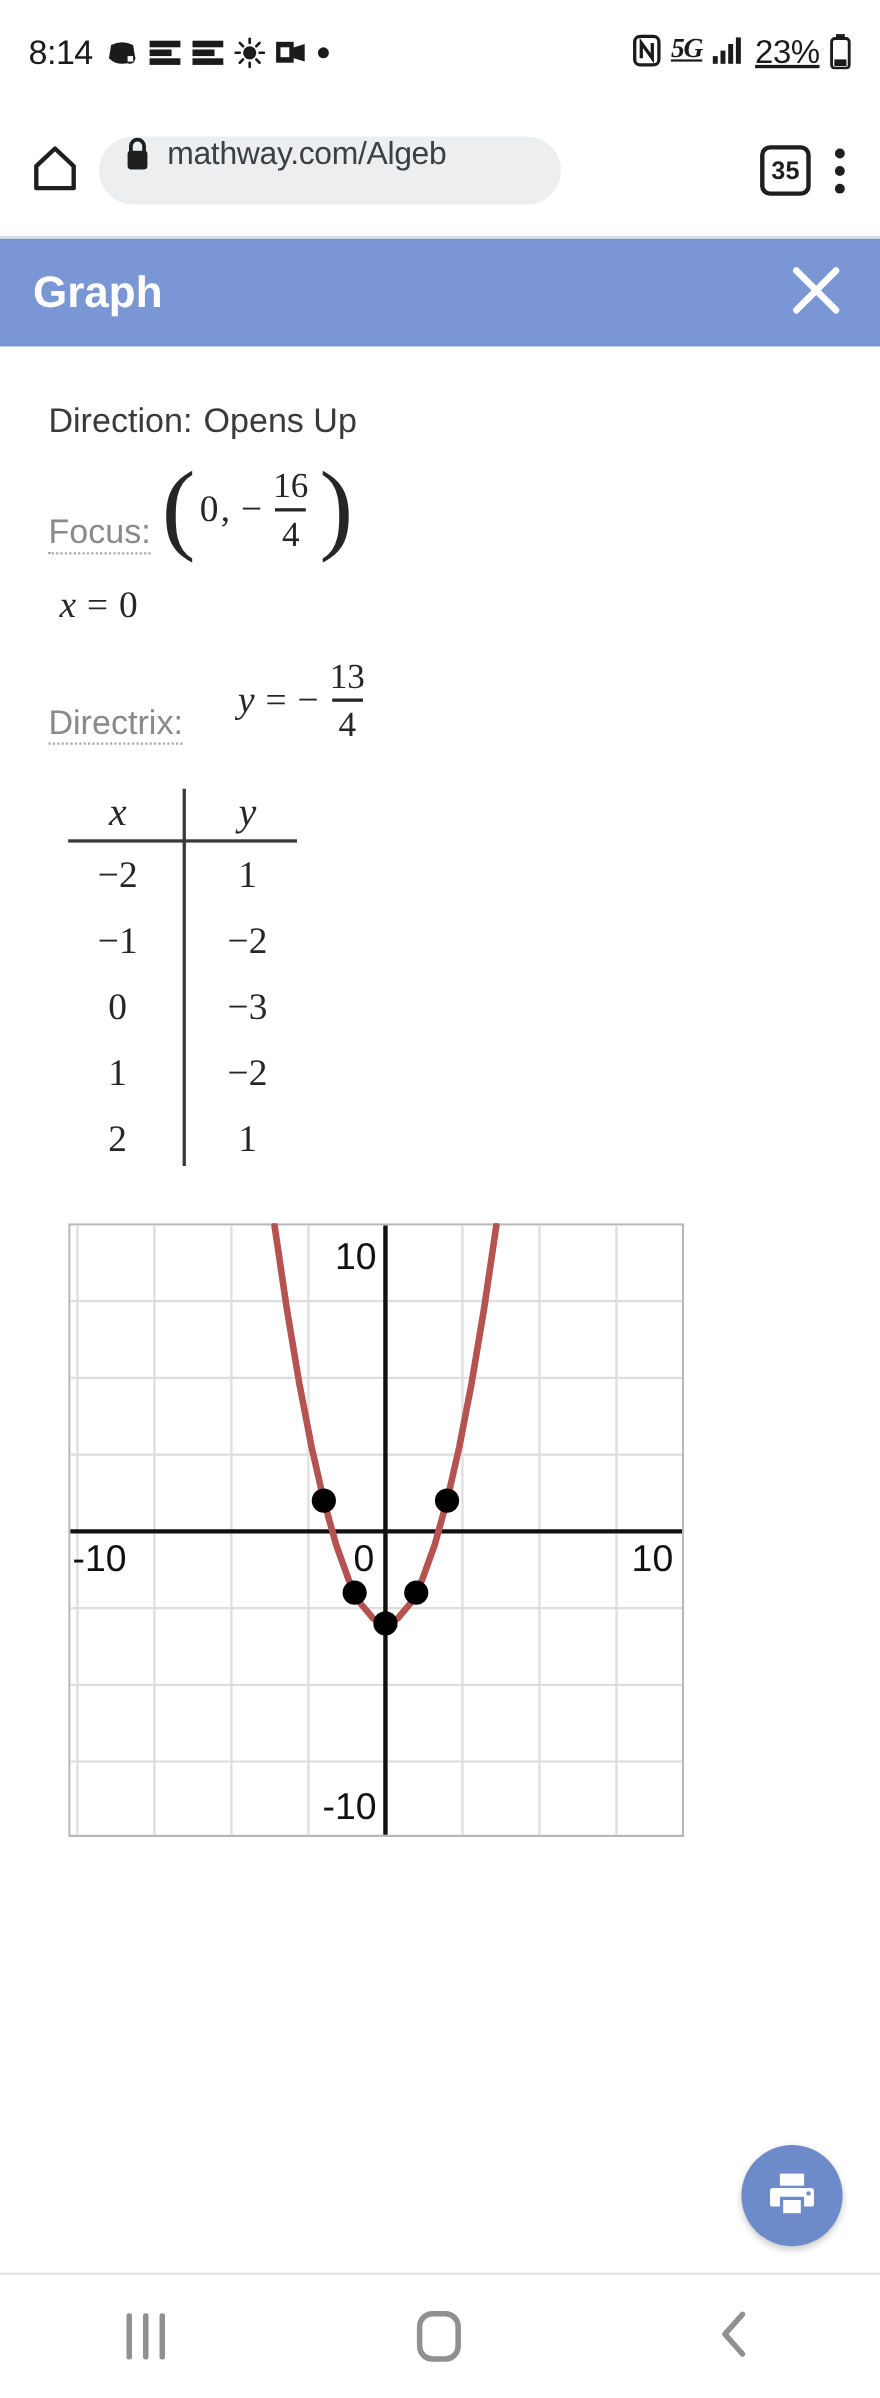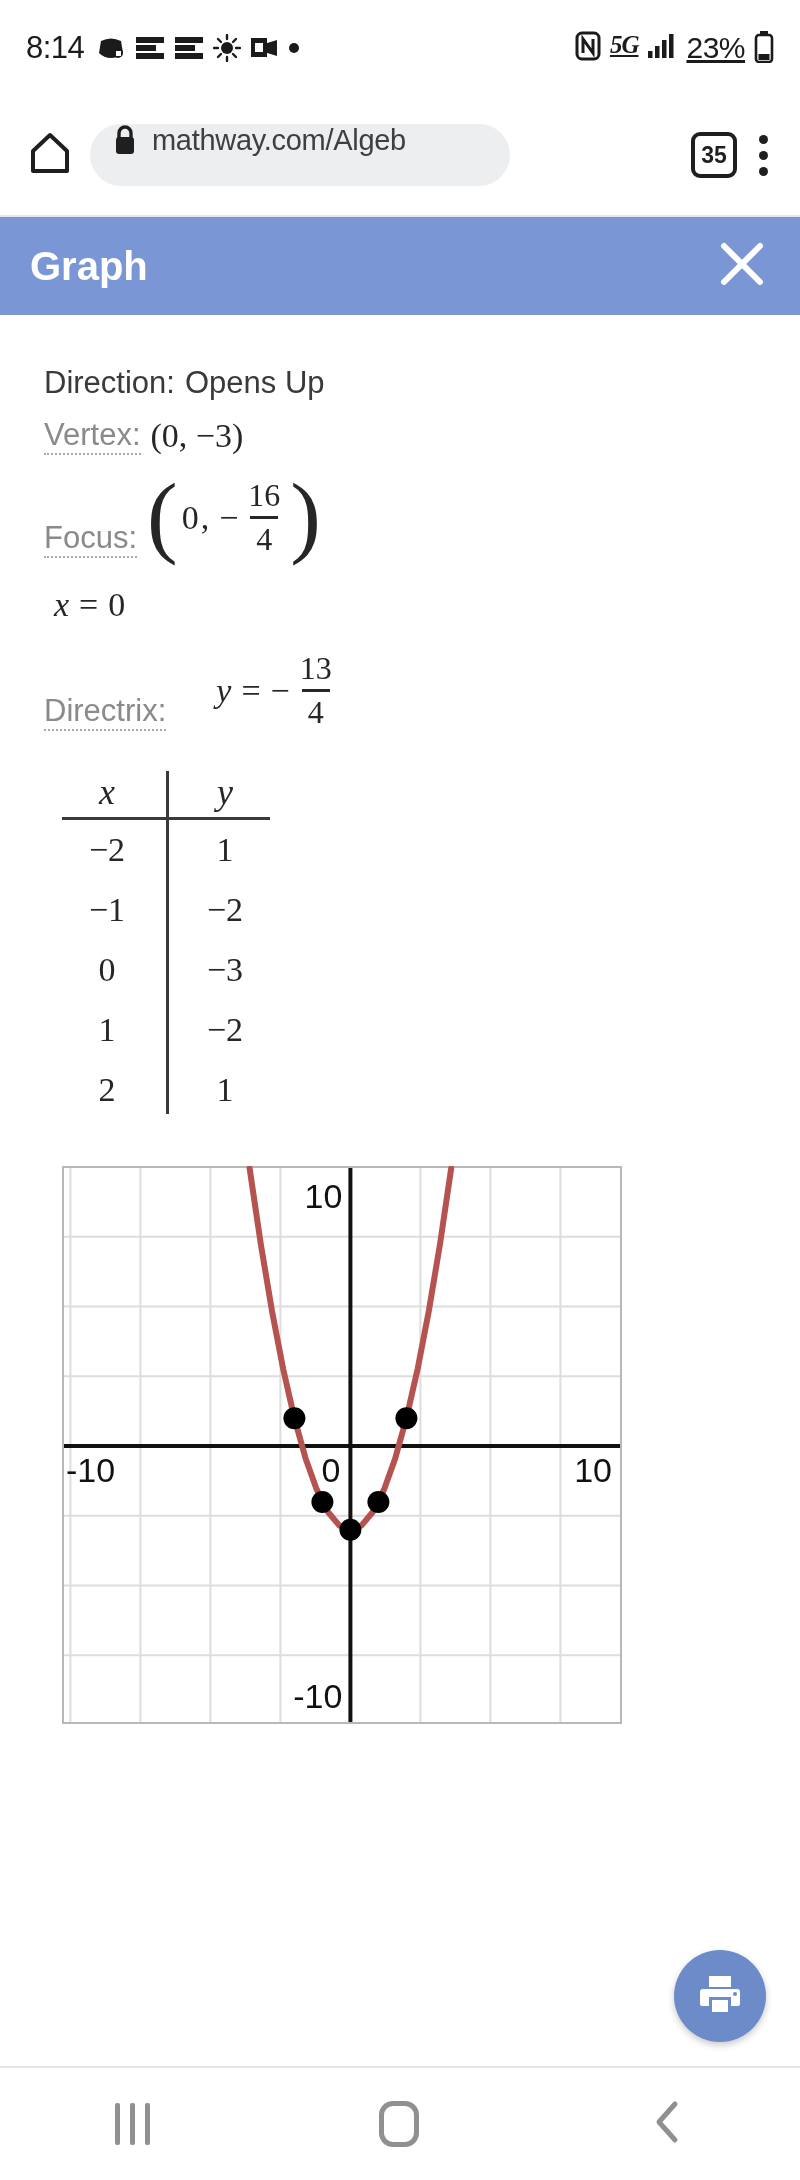--- a/index.html
+++ b/index.html
@@ -297,24 +297,20 @@
 </div>
 
 <div class="content">
 
 
   <div class="prop-row">
     <span class="prop-label plain">Direction:</span>
     <span style="margin-left:10px">Opens Up</span>
   </div>
 
-  <div class="prop-row">
-    <span class="prop-label">Vertex:</span>
-    <span class="mathtxt">(0, −3)</span>
-  </div>
 
   <div class="prop-row" style="margin:22px 0;">
     <span class="prop-label">Focus:</span>
     <span class="mathtxt">
       <span class="bigparen">(</span>
       <span style="margin:0 2px 0 4px">0</span>
         <span>,</span>
       <span style="margin-left:10px">−</span>
       <span class="frac">
         <span class="num">16</span>

